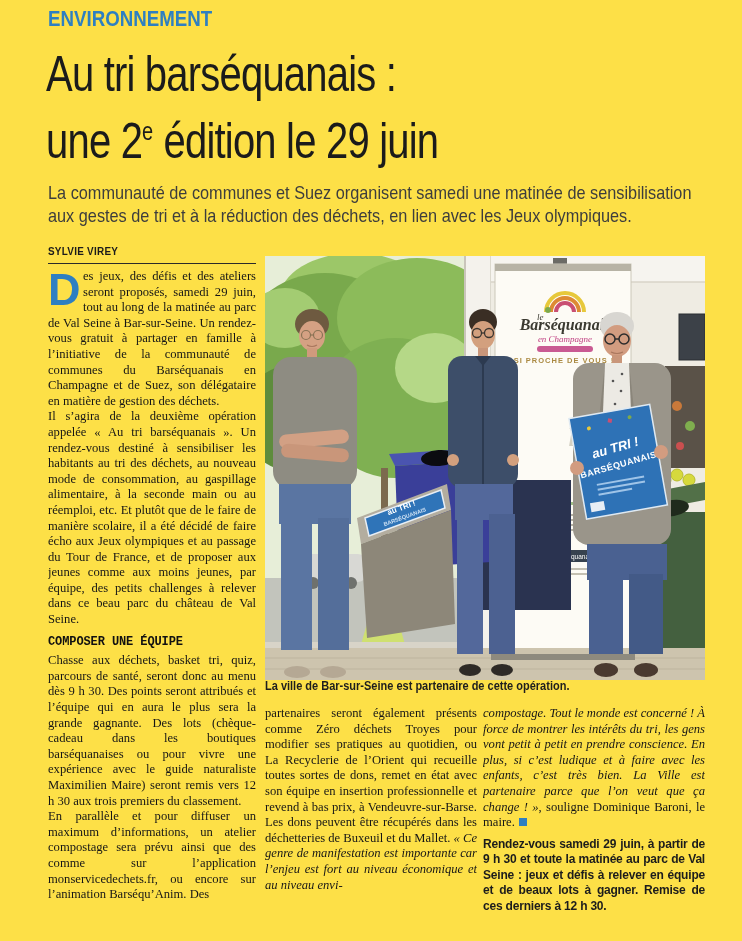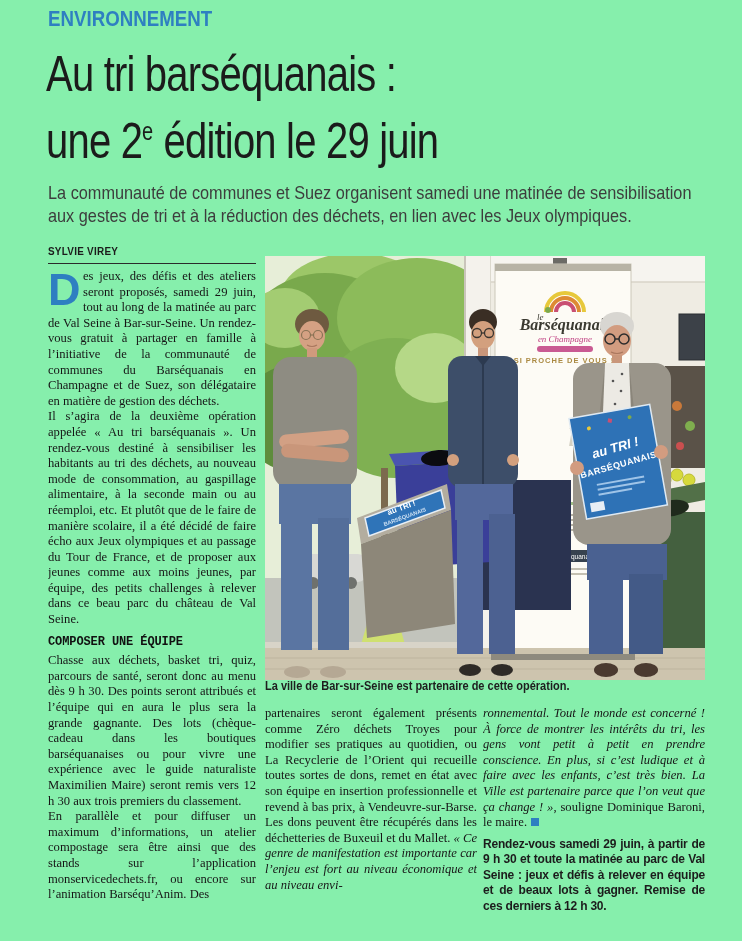--- a/index.html
+++ b/index.html
@@ -1,16 +1,16 @@
 <!DOCTYPE html>
 <html lang="fr"><head>
 <meta charset="utf-8">
 <style>
   html,body{margin:0;padding:0;background:#ffffff;}
-  .page{position:relative;width:742px;height:941px;background:#86efac;overflow:hidden;
+  .page{position:relative;width:742px;height:941px;background:#fde047;overflow:hidden;
         font-family:"Liberation Sans",sans-serif;}
   .abs{position:absolute;}
   .cond{transform-origin:0 0;}
 
   .kicker{left:48px;top:6px;width:320px;font-size:22px;font-weight:700;color:#2e7fc1;
           letter-spacing:0;transform:scaleX(.85);}
   .headline{left:46px;top:46px;width:780px;font-size:50px;line-height:57px;font-weight:400;
             color:#1b1b1b;letter-spacing:-1px;transform:scaleX(.80);}
   .headline sup{font-size:.5em;vertical-align:18px;letter-spacing:0;}
   .standfirst{left:48px;top:181px;width:748px;font-size:18.5px;line-height:23px;color:#3d3d3d;
@@ -53,21 +53,21 @@
   <div class="abs standfirst cond">La communauté de communes et Suez organisent samedi une matinée de sensibilisation aux gestes de tri et à la réduction des déchets, en lien avec les Jeux olympiques.</div>
 
   <div class="abs byline cond">SYLVIE VIREY</div>
   <div class="abs byline-rule"></div>
 
   <div class="abs bodycol col1">
     <p><span class="dropcap">D</span><span>es jeux, des défis et des ateliers seront proposés, samedi 29 juin, tout au long de la matinée au parc de Val Seine à Bar-sur-Seine. Un rendez-vous gratuit à partager en famille à l’initiative de la communauté de communes du Barséquanais en Champagne et de Suez, son délégataire en matière de gestion des déchets.</span></p>
     <p>Il s’agira de la deuxième opération appelée « Au tri barséquanais ». Un rendez-vous destiné à sensibiliser les habitants au tri des déchets, au nouveau mode de consommation, au gaspillage alimentaire, à la seconde main ou au réemploi, etc. Et plutôt que de le faire de manière scolaire, il a été décidé de faire écho aux Jeux olympiques et au passage du Tour de France, et de proposer aux jeunes comme aux moins jeunes, par équipe, des petits challenges à relever dans ce beau parc du château de Val Seine.</p>
     <div class="crosshead">COMPOSER UNE ÉQUIPE</div>
     <p>Chasse aux déchets, basket tri, quiz, parcours de santé, seront donc au menu dès 9 h 30. Des points seront attribués et l’équipe qui en aura le plus sera la grande gagnante. Des lots (chèque-cadeau dans les boutiques barséquanaises ou pour vivre une expérience avec le guide naturaliste Maximilien Maire) seront remis vers 12 h 30 aux trois premiers du classement.</p>
-    <p>En parallèle et pour diffuser un maximum d’informations, un atelier compostage sera être ainsi que des stands sur l’application monservicedechets.fr, ou encore sur l’animation Barséqu’Anim. Des</p>
+    <p>En parallèle et pour diffuser un maximum d’informations, un atelier compostage sera prévu ainsi que des comme sur l’application monservicedechets.fr, ou encore sur l’animation Barséqu’Anim. Des</p>
   </div>
 
   <div class="abs photo">
     <svg width="440" height="424" viewBox="0 0 440 424" xmlns="http://www.w3.org/2000/svg">
 
       <g>
         <rect x="0" y="0" width="200" height="392" fill="#e7eed8"></rect>
         <ellipse cx="90" cy="42" rx="75" ry="45" fill="#9cc768"></ellipse>
         <ellipse cx="60" cy="92" rx="85" ry="75" fill="#79a94c"></ellipse>
         <ellipse cx="152" cy="62" rx="80" ry="60" fill="#8cbb5a"></ellipse>
@@ -252,17 +252,17 @@
     </svg>
   </div>
 
   <div class="abs caption cond">La ville de Bar-sur-Seine est partenaire de cette opération.</div>
 
   <div class="abs bodycol col2">
     <p><span>partenaires seront également présents comme Zéro déchets Troyes pour modifier ses pratiques au quotidien, ou La Recyclerie de l’Orient qui recueille toutes sortes de dons, remet en état avec son équipe en insertion professionnelle et revend à bas prix, à Vendeuvre-sur-Barse. Les dons peuvent être récupérés dans les déchetteries de Buxeuil et du Mallet. </span><span class="it">« Ce genre de manifestation est importante car l’enjeu est fort au niveau économique et au niveau envi-</span></p>
   </div>
 
   <div class="abs bodycol col3">
-    <p><span class="it">ronnemental. Tout le monde est concerné ! À force de montrer les intérêts du tri, les gens vont petit à petit en prendre conscience. En plus, si c’est ludique et à faire avec les enfants, c’est très bien. La Ville est partenaire parce que l’on veut que ça change ! »</span><span>, souligne Dominique Baroni, le maire.</span><span class="endmark"></span></p>
+    <p><span class="it">compostage. Tout le monde est concerné ! À force de montrer les intérêts du tri, les gens vont petit à petit en prendre conscience. En plus, si c’est ludique et à faire avec les enfants, c’est très bien. La Ville est partenaire parce que l’on veut que ça change ! »</span><span>, souligne Dominique Baroni, le maire.</span><span class="endmark"></span></p>
     <div class="note">Rendez-vous samedi 29 juin, à partir de 9 h 30 et toute la matinée au parc de Val Seine : jeux et défis à relever en équipe et de beaux lots à gagner. Remise de ces derniers à 12 h 30.</div>
   </div>
 
 </div>
 
 </body></html>

